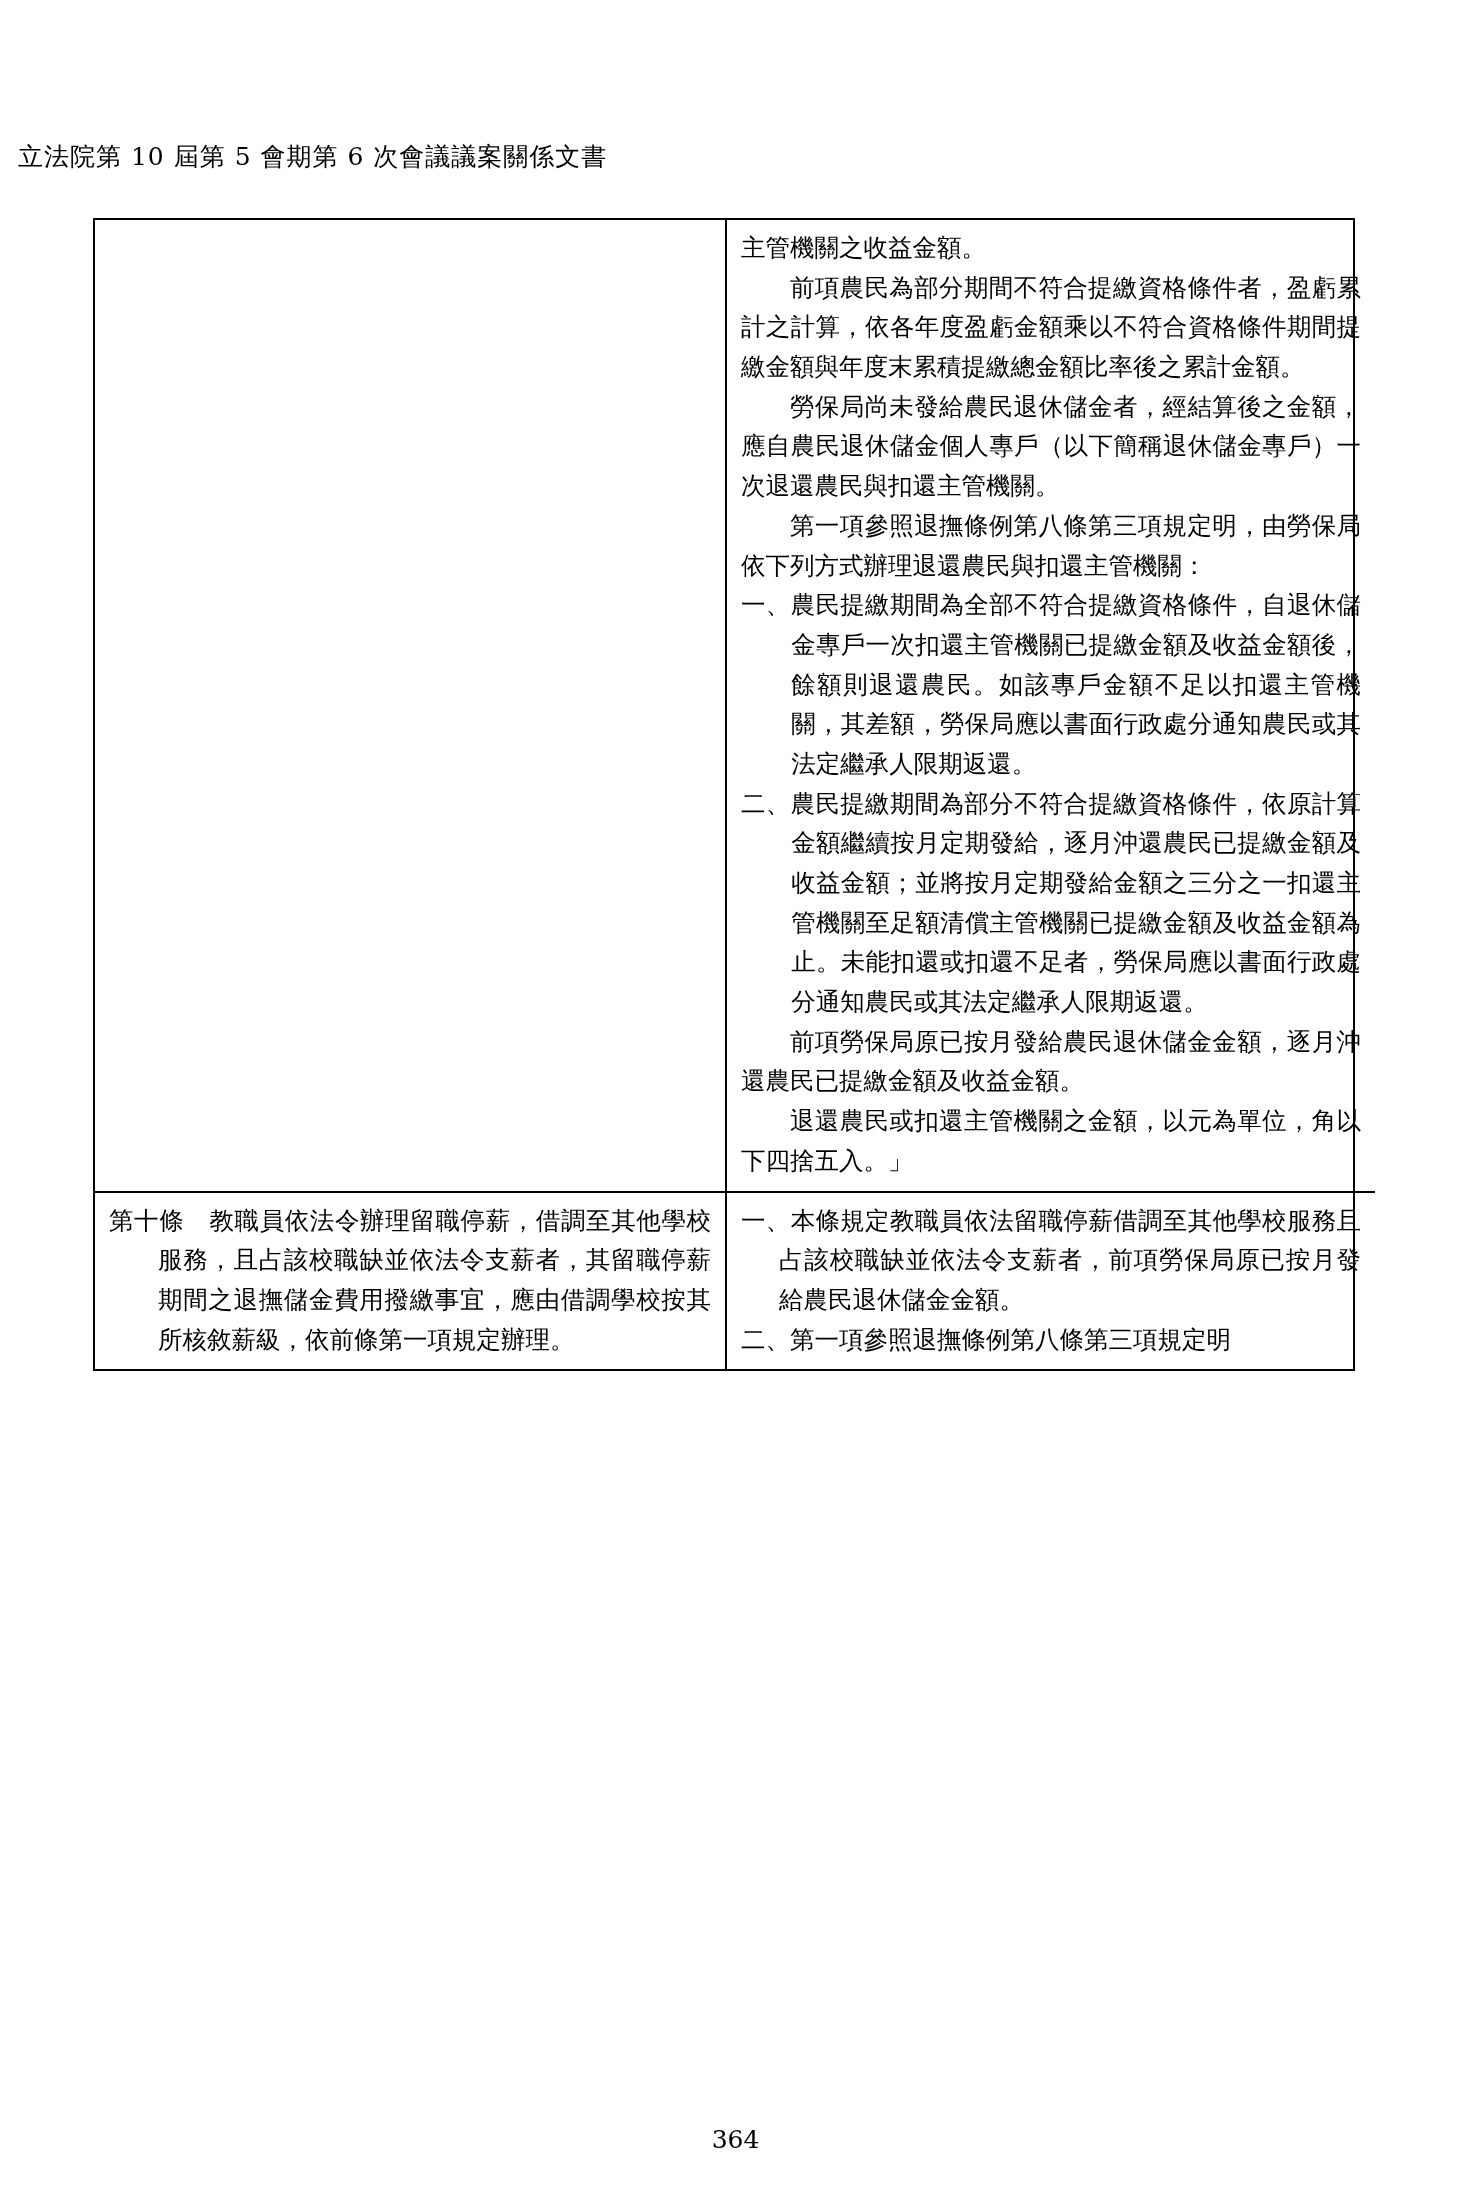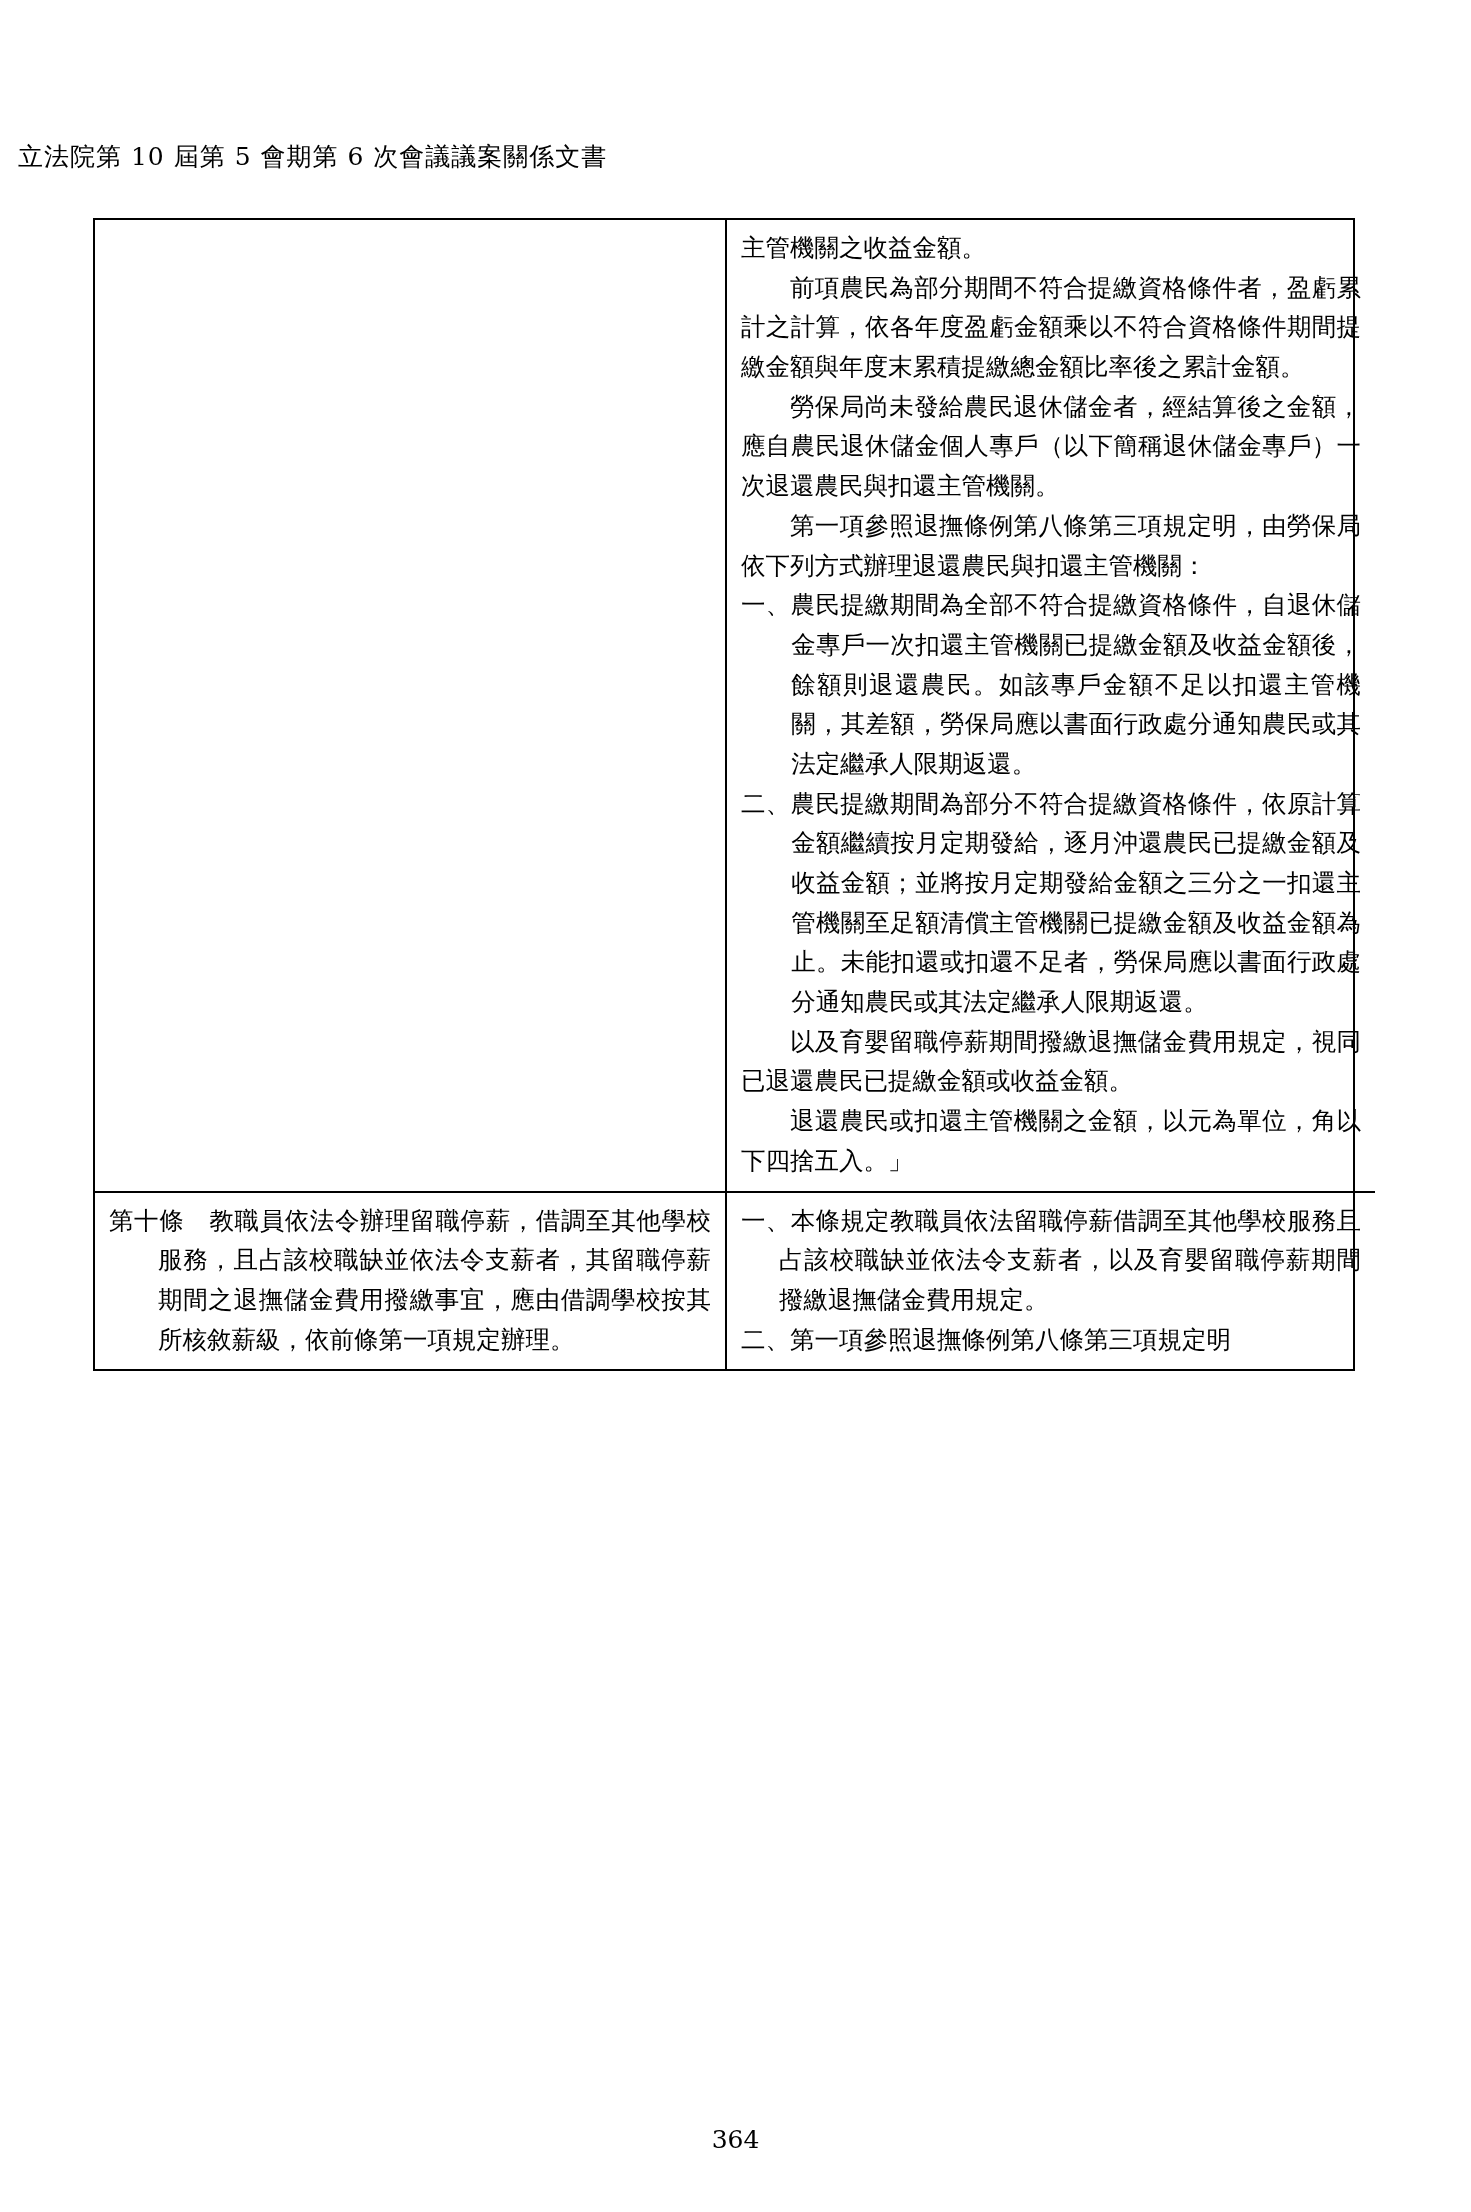--- a/index.html
+++ b/index.html
@@ -123,30 +123,30 @@
           <td class="col-left">
             <div class="spacer-block"></div>
           </td>
           <td class="col-right">
             <p class="para noindent">主管機關之收益金額。</p>
             <p class="para indent2">前項農民為部分期間不符合提繳資格條件者，盈虧累計之計算，依各年度盈虧金額乘以不符合資格條件期間提繳金額與年度末累積提繳總金額比率後之累計金額。</p>
             <p class="para indent2">勞保局尚未發給農民退休儲金者，經結算後之金額，應自農民退休儲金個人專戶（以下簡稱退休儲金專戶）一次退還農民與扣還主管機關。</p>
             <p class="para indent2">第一項參照退撫條例第八條第三項規定明，由勞保局依下列方式辦理退還農民與扣還主管機關：</p>
             <p class="item">一、農民提繳期間為全部不符合提繳資格條件，自退休儲金專戶一次扣還主管機關已提繳金額及收益金額後，餘額則退還農民。如該專戶金額不足以扣還主管機關，其差額，勞保局應以書面行政處分通知農民或其法定繼承人限期返還。</p>
             <p class="item">二、農民提繳期間為部分不符合提繳資格條件，依原計算金額繼續按月定期發給，逐月沖還農民已提繳金額及收益金額；並將按月定期發給金額之三分之一扣還主管機關至足額清償主管機關已提繳金額及收益金額為止。未能扣還或扣還不足者，勞保局應以書面行政處分通知農民或其法定繼承人限期返還。</p>
-            <p class="para indent2">以及育嬰留職停薪期間撥繳退撫儲金費用規定，視同已退還農民已提繳金額或收益金額。</p>
+            <p class="para indent2">前項勞保局原已按月發給農民退休儲金金額，逐月沖還農民已提繳金額及收益金額。</p>
             <p class="para indent2">退還農民或扣還主管機關之金額，以元為單位，角以下四捨五入。」</p>
           </td>
         </tr>
         <tr class="row-divider">
           <td class="col-left">
             <p class="art-head">第十條　教職員依法令辦理留職停薪，借調至其他學校服務，且占該校職缺並依法令支薪者，其留職停薪期間之退撫儲金費用撥繳事宜，應由借調學校按其所核敘薪級，依前條第一項規定辦理。</p>
           </td>
           <td class="col-right">
-            <p class="item-right">一、本條規定教職員依法留職停薪借調至其他學校服務且占該校職缺並依法令支薪者，以及育嬰留職停薪期間撥繳退撫儲金費用規定。</p>
+            <p class="item-right">一、本條規定教職員依法留職停薪借調至其他學校服務且占該校職缺並依法令支薪者，前項勞保局原已按月發給農民退休儲金金額。</p>
             <p class="item-right">二、第一項參照退撫條例第八條第三項規定明</p>
           </td>
         </tr>
       </tbody>
     </table>
   </div>
 
   <div class="page-number">364</div>
 
 </div>

